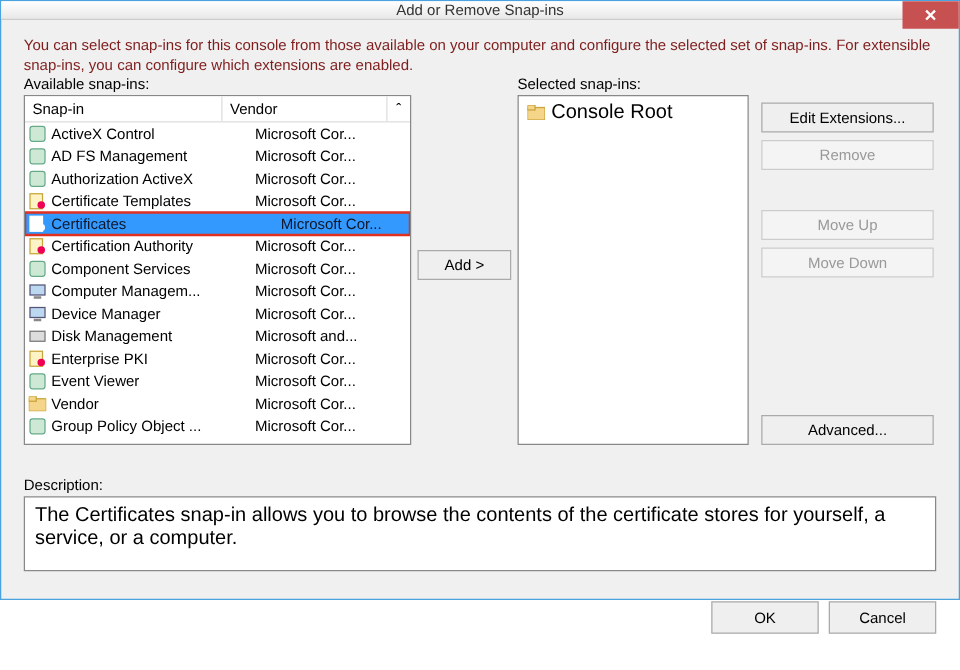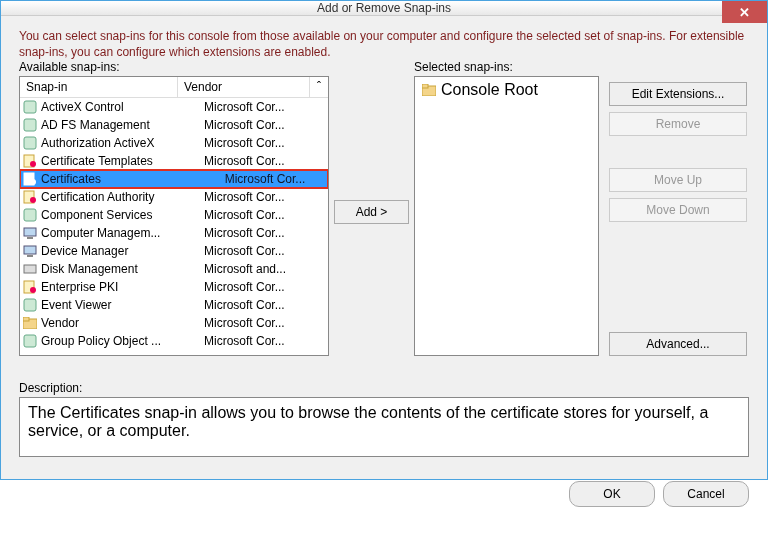--- a/index.html
+++ b/index.html
@@ -149,21 +149,21 @@
   padding: 6px 8px;
   font-size: 16px;
   margin-top: 2px;
 }
 .footer {
   display: flex;
   justify-content: flex-end;
   gap: 8px;
   padding: 12px 18px 14px;
 }
-.footer button.std { min-width: 86px; padding: 5px 8px; border-radius: 10px;}
+.footer button.std { min-width: 86px; padding: 5px 8px;}
 
 
 .rows::-webkit-scrollbar { width: 17px; }
 .rows::-webkit-scrollbar-track { background:#f0f0f0; border-left:1px solid #ddd;}
 .rows::-webkit-scrollbar-thumb { background:#cfcfcf; border:1px solid #aaa;}
 
 
 svg { display:block; }
 </style>
 </head>

